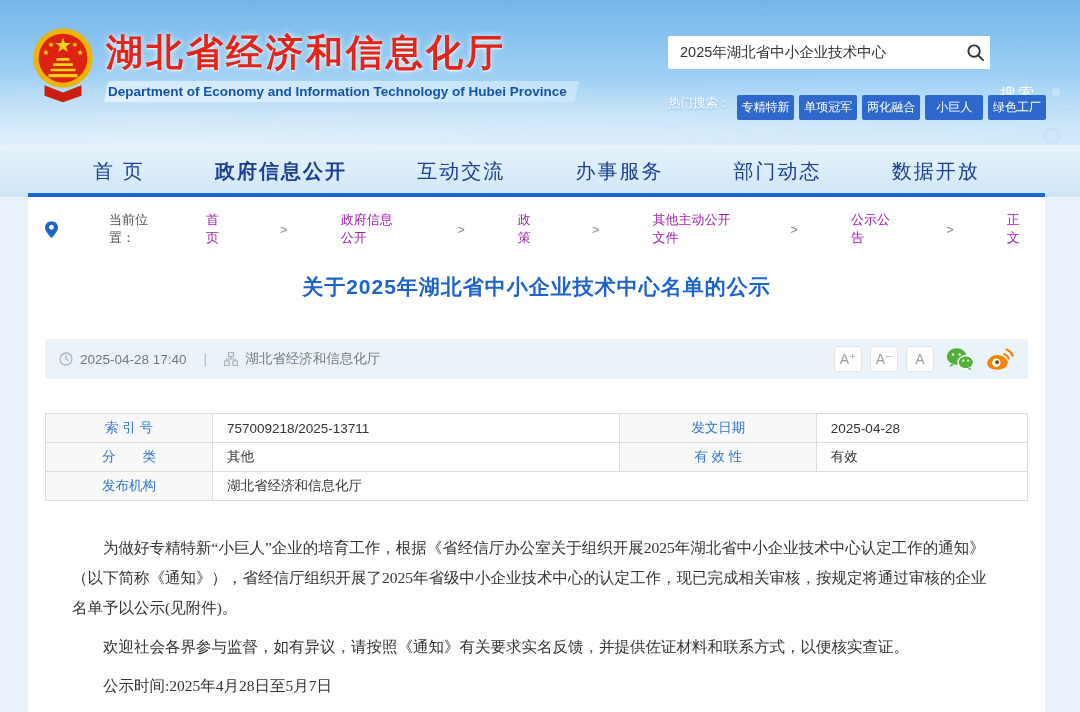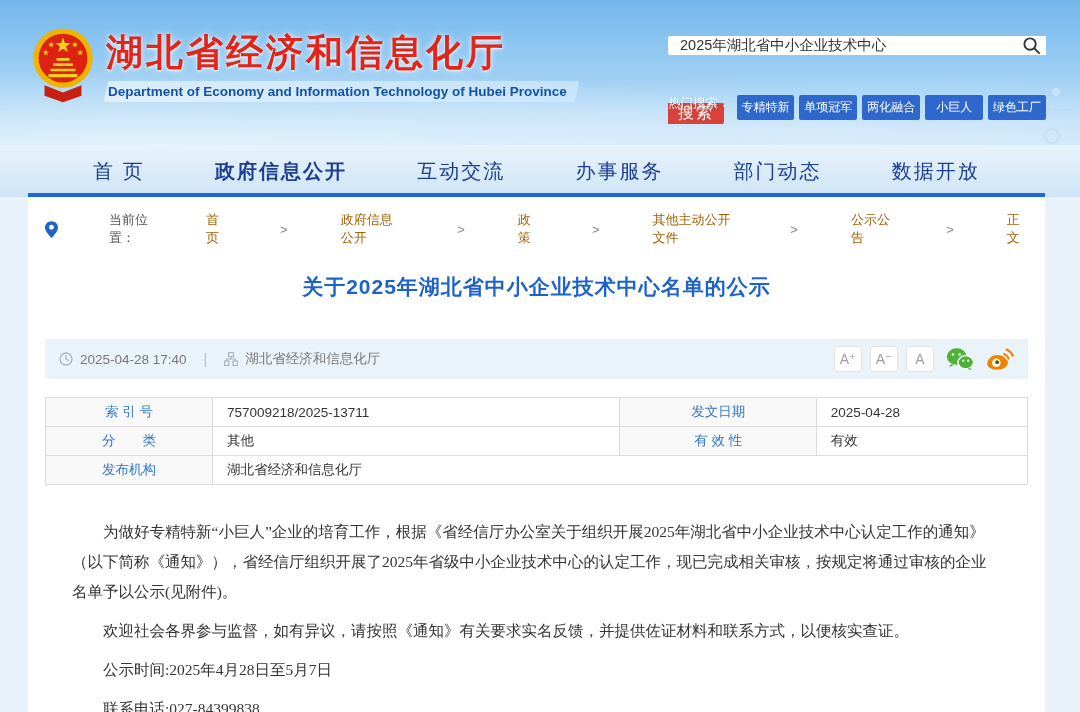--- a/index.html
+++ b/index.html
@@ -27,21 +27,21 @@
     line-height:46px;
   }
   .site-name-en {
     margin-top:5px; display:inline-block; font-size:13.5px; font-weight:bold; color:#1553a8;
     background:linear-gradient(90deg, rgba(255,255,255,.55), rgba(210,235,252,.65));
     padding:3px 10px 3px 2px; transform:skewX(-12deg); border-radius:2px;
   }
   .site-name-en > span { display:inline-block; transform:skewX(12deg); }
 
   .search-zone { position:absolute; right:34px; top:36px; width:378px; z-index:2; }
-  .search-row { display:flex; height:33px;flex-direction:column; }
+  .search-row { display:flex; height:33px; }
   .search-box { flex:1; background:#fff; display:flex; align-items:center; border-radius:2px 0 0 2px; }
   .search-input {
     flex:1; border:none; outline:none; background:transparent;
     font-size:14.5px; color:#333; padding:0 6px 0 12px;
     font-family:"Liberation Sans","DejaVu Sans",sans-serif;
   }
   .search-mag { width:30px; display:flex; align-items:center; justify-content:center; cursor:pointer; }
   .search-btn {
     width:56px; background:#d9423a; color:#fff; font-size:16px; border:none; cursor:pointer;
     border-radius:0 2px 2px 0; letter-spacing:2px;margin-top:48px;
@@ -71,42 +71,42 @@
 
   
   .content {
     position:absolute; left:28px; top:197px; width:1017px; height:515px;
     background:#fff; overflow:hidden;
   }
   .breadcrumb {
     display:flex; align-items:center; padding:14px 17px 10px; font-size:13px; color:#555;gap:44px;
   }
   .breadcrumb .pin { margin-right:7px; display:flex; }
-  .crumb { color:#a16207; cursor:pointer; }
+  .crumb { color:#a21caf; cursor:pointer; }
   .crumb-sep { color:#888; margin:0 9px; }
 
   .article-title {
     text-align:center; font-size:21px; color:#1e63c8; margin-top:16px; letter-spacing:1px;
   }
 
   .meta-bar {
     margin:38px 17px 0; height:40px; background:#eaf3fa; border-radius:2px;
     display:flex; align-items:center; padding:8px 14px; font-size:13.5px; color:#777;
   }
   .meta-left { display:flex; align-items:center; gap:7px; }
   .meta-divider { color:#bbb; margin:0 10px; font-size:14px; }
   .meta-right { margin-left:auto; display:flex; align-items:center; gap:8px; }
   .font-btn {
     width:28px; height:26px; background:#fff; border:1px solid #e3e3e3; border-radius:3px;
     color:#9aa0a6; font-size:14px; display:flex; align-items:center; justify-content:center; cursor:pointer;
   }
   .share-icon { cursor:pointer; display:flex; margin-left:4px; }
 
   .info-table {
-    margin:18px 17px 0; width:calc(100% - 34px); border-collapse:collapse; table-layout:fixed;
+    margin:34px 17px 0; width:calc(100% - 34px); border-collapse:collapse; table-layout:fixed;
     font-size:13.5px;
   }
   .info-table td { border:1px solid #dcdcdc; height:29px; padding:2px 14px; }
   .info-table td.lbl { background:#f8f8f8; color:#3377cc; text-align:center; padding:2px 4px; }
   .info-table td.val { color:#333; text-align:left; }
   .col1 { width:17%; } .col2 { width:41.5%; } .col3 { width:20%; } .col4 { width:21.5%; }
 
   .article-body { padding:32px 44px 0; }
   .article-body p {
     font-size:15.5px; color:#333; line-height:30px; text-indent:2em; margin-bottom:9px;

